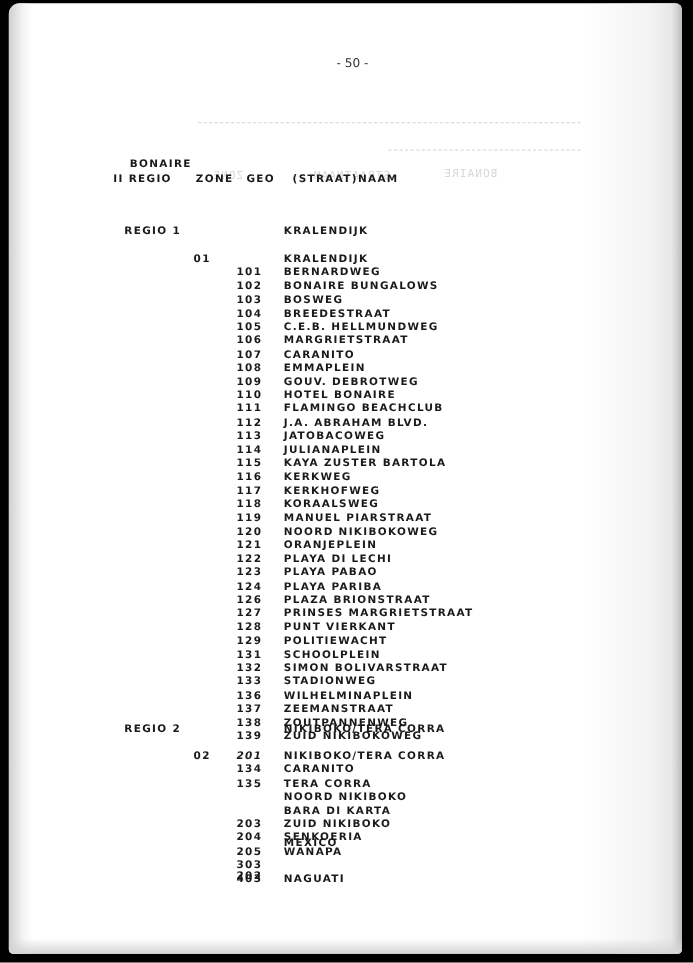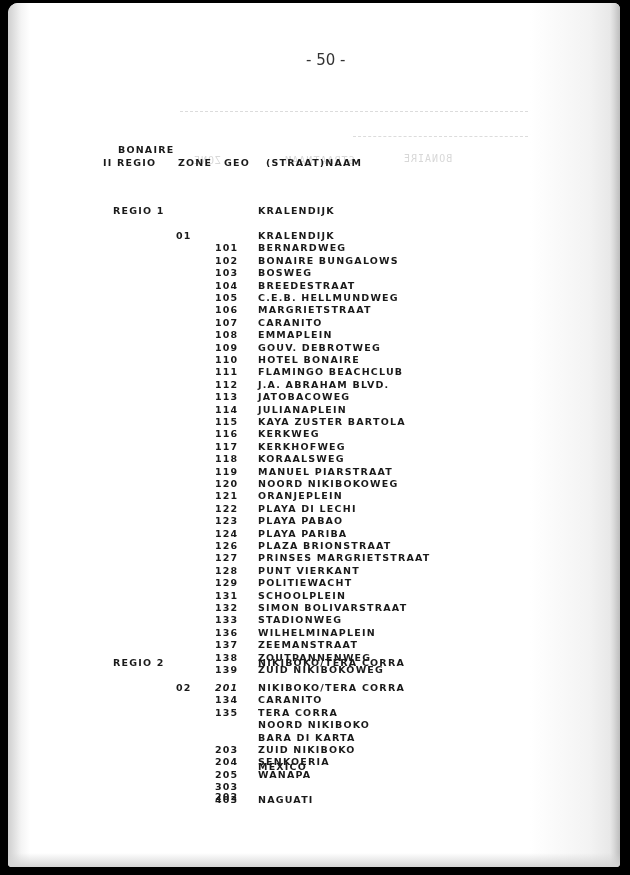--- a/index.html
+++ b/index.html
@@ -9,21 +9,21 @@
     background:#fff; border-radius:10px 6px 4px 4px; overflow:hidden;
   }
   .shade-left { position:absolute; left:0; top:0; width:22px; height:100%;
     background:linear-gradient(to right,#cfcfcf,#f4f4f4 60%,rgba(255,255,255,0)); }
   .shade-right { position:absolute; right:0; top:0; width:90px; height:100%;
     background:linear-gradient(to left,#bdbdbd 0px,#d9d9d9 6px,#e8e8e8 10px,#f3f3f3 30px,rgba(255,255,255,0) 90px); }
   .shade-bottom { position:absolute; left:0; bottom:0; width:100%; height:14px;
     background:linear-gradient(to top,#d5d5d5,rgba(255,255,255,0)); }
   .ghost { position:absolute; color:#d8d8d8; font-family:"DejaVu Sans Mono", monospace; font-size:10px; letter-spacing:1px; transform:scaleX(-1); white-space:nowrap; }
   .ghost-line { position:absolute; border-bottom:1px dashed #dcdcdc; }
-  .pagenum { position:absolute; left:298px; top:48px; font-family:"DejaVu Sans", sans-serif; font-size:15px; color:#333; }
+  .pagenum { position:absolute; left:298px; top:48px; font-family:"DejaVu Sans", sans-serif; font-size:11px; color:#333; }
   .txt { position:absolute; font-family:"DejaVu Sans", sans-serif; font-size:9.5px; font-weight:bold; letter-spacing:1.2px; color:#1a1a1a; white-space:nowrap; line-height:12px; }
   .c-regio { left:105px; }
   .c-zone { left:168px; }
   .c-geo { left:207px; }
   .c-name { left:250px; }
 </style>
 </head>
 <body>
 
 <div class="page">

